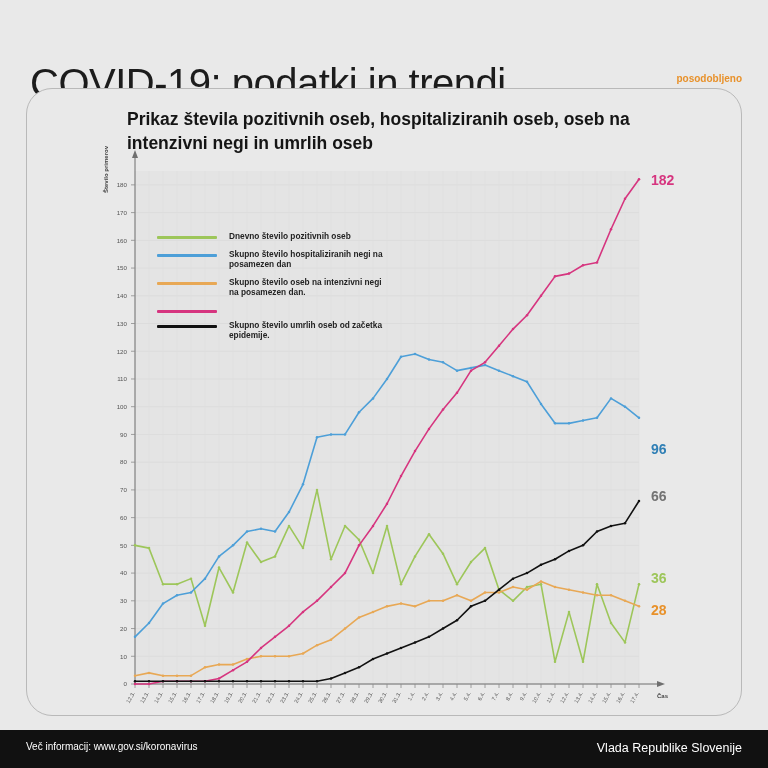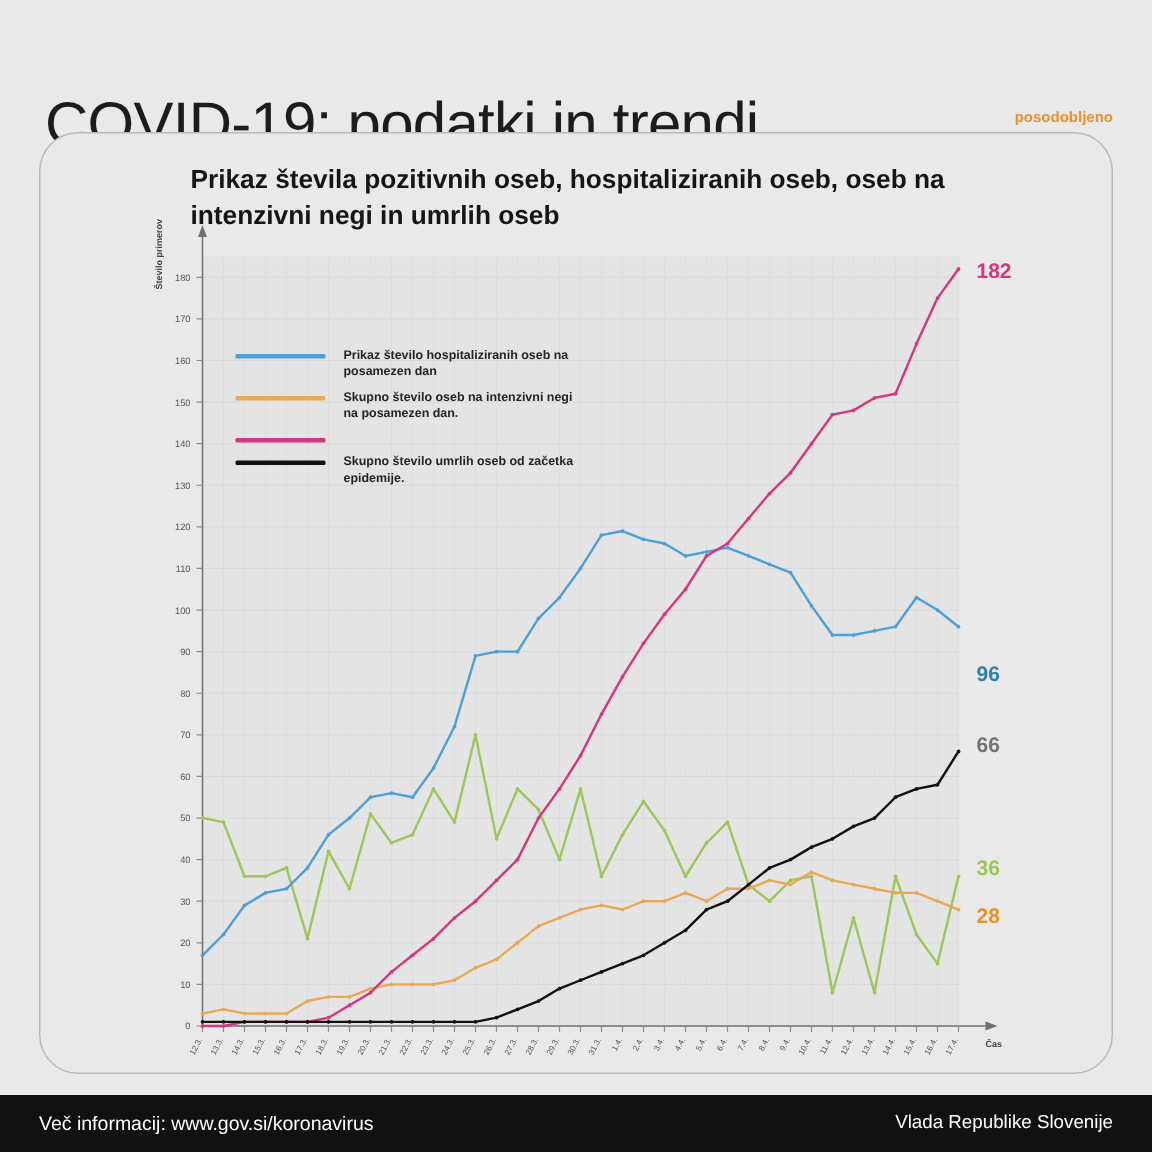--- a/index.html
+++ b/index.html
@@ -128,21 +128,21 @@
   #footer {
     position: absolute;
     left: 0; bottom: 0;
     width: 768px; height: 38px;
     background: #111111;
   }
   #footer-left {
     position: absolute;
     left: 26px; top: 11px;
     color: #ffffff;
-    font-size: 13px;
+    font-size: 10px;
   }
   #footer-right {
     position: absolute;
     right: 26px; top: 11px;
     color: #ffffff;
     font-size: 12.5px;
   }
 </style>
 </head>
 <body>
@@ -536,22 +536,26 @@
         </g>
       <g id="axisnames">
           <text x="0" y="0" class="axis-name" transform="translate(81,104) rotate(-90)">Število primerov</text>
           <text x="630" y="609" class="axis-name">Čas</text>
         </g>
     </svg>
   </div>
 
   <div id="legend">
       <div class="legend-row">
+        <span class="legend-swatch" style="background: rgb(157, 198, 90);"></span>
+        <span class="legend-label">Dnevno število pozitivnih oseb</span>
+      </div>
+      <div class="legend-row">
         <span class="legend-swatch" style="background: rgb(77, 159, 216);"></span>
-        <span class="legend-label">Prikaz število hospitaliziranih oseb na posamezen dan</span>
+        <span class="legend-label">Skupno število hospitaliziranih negi na posamezen dan</span>
       </div>
       <div class="legend-row">
         <span class="legend-swatch" style="background: rgb(232, 168, 85);"></span>
         <span class="legend-label">Skupno število oseb na intenzivni negi na posamezen dan.</span>
       </div>
       <div class="legend-row">
         <span class="legend-swatch" style="background: rgb(214, 53, 127);"></span>
       </div>
       <div class="legend-row">
         <span class="legend-swatch" style="background: rgb(17, 17, 17);"></span>

